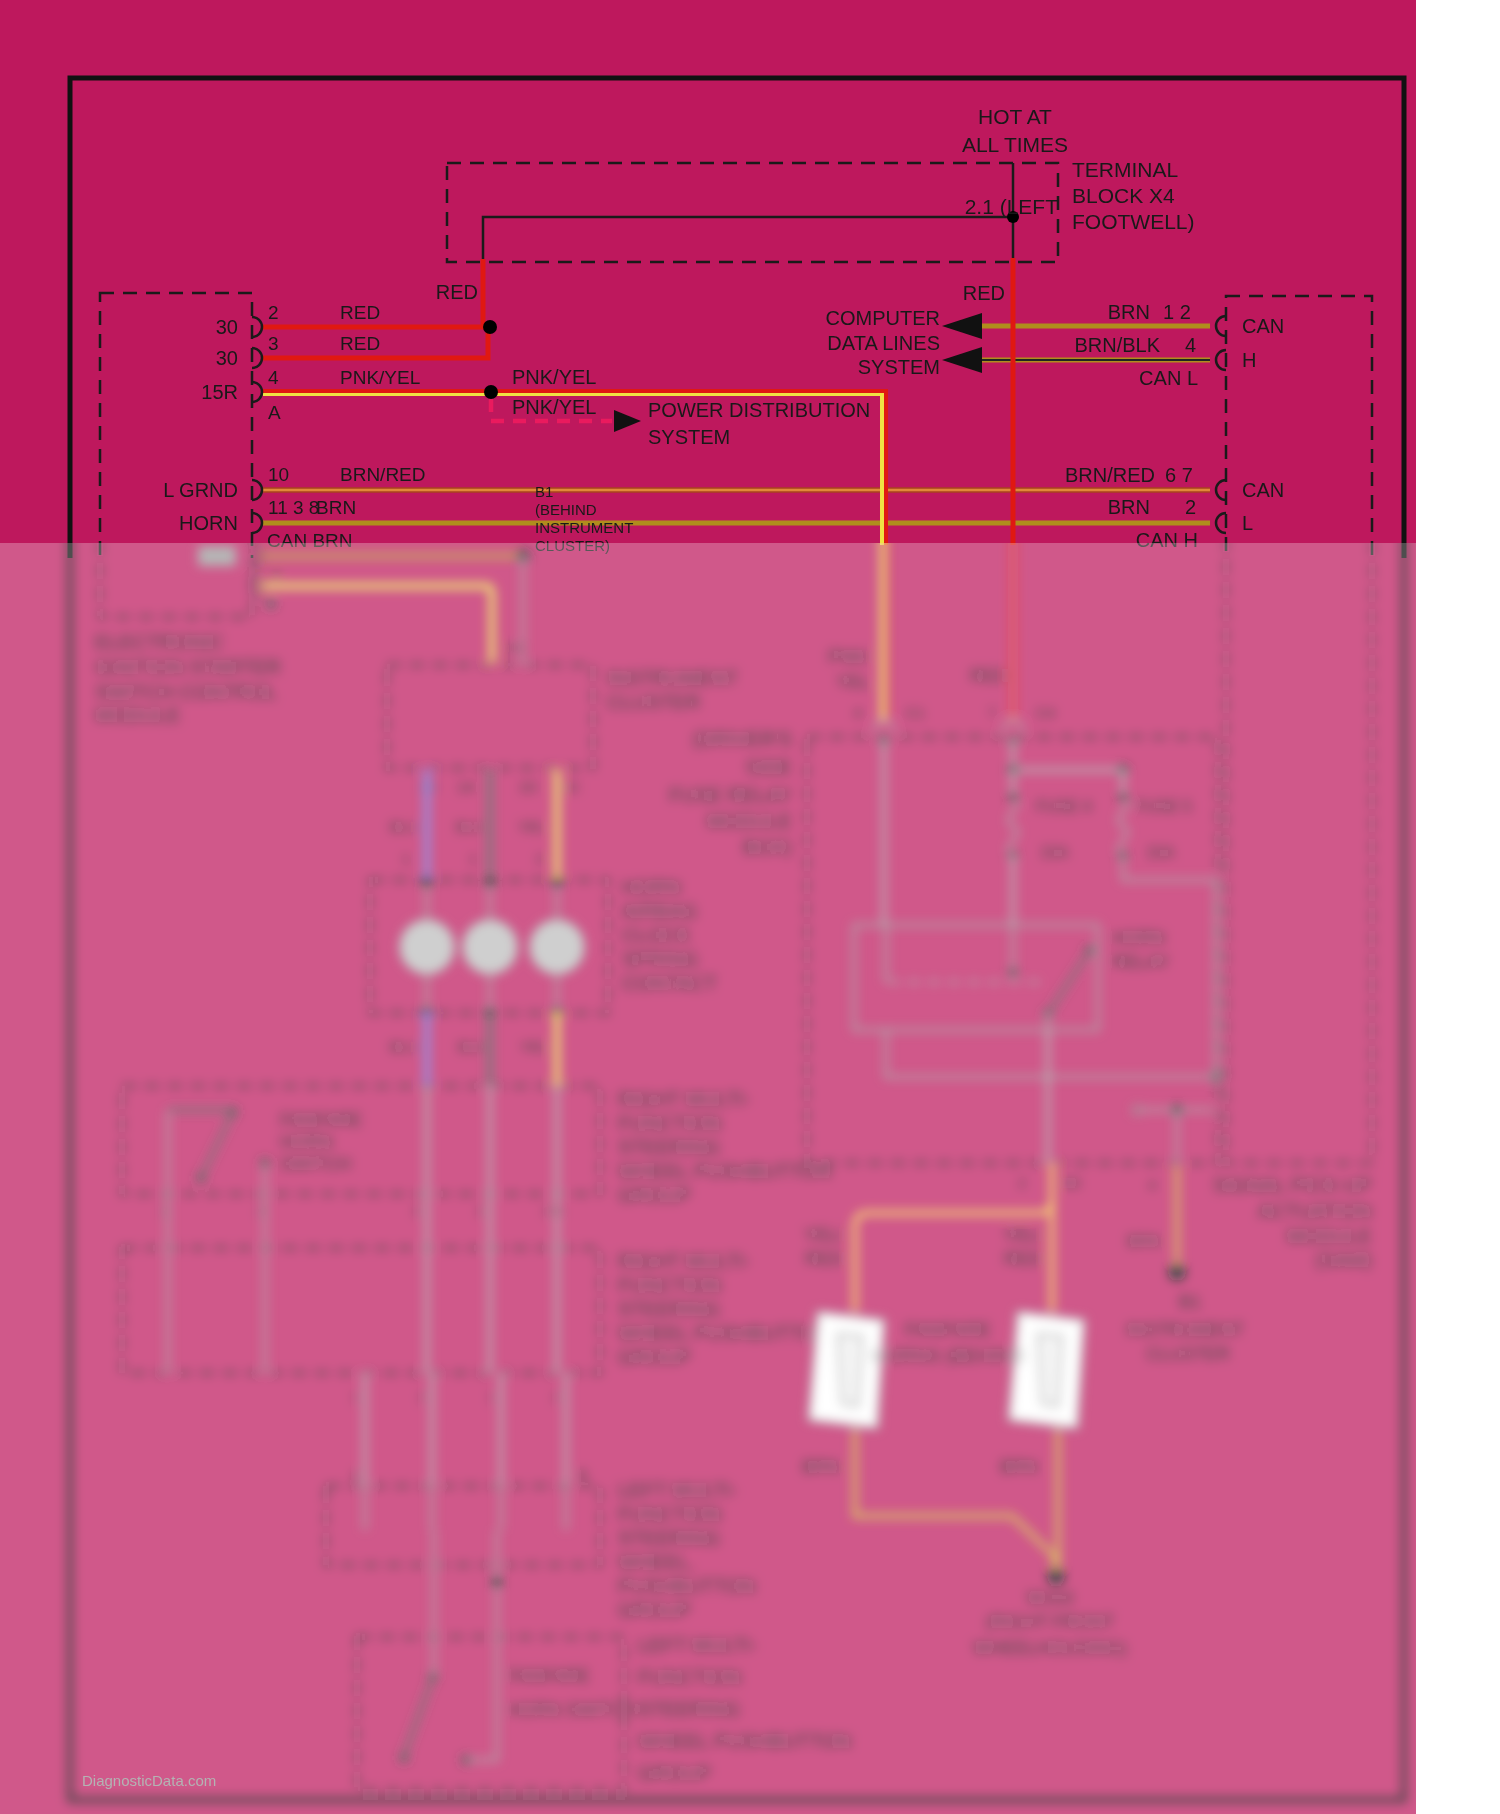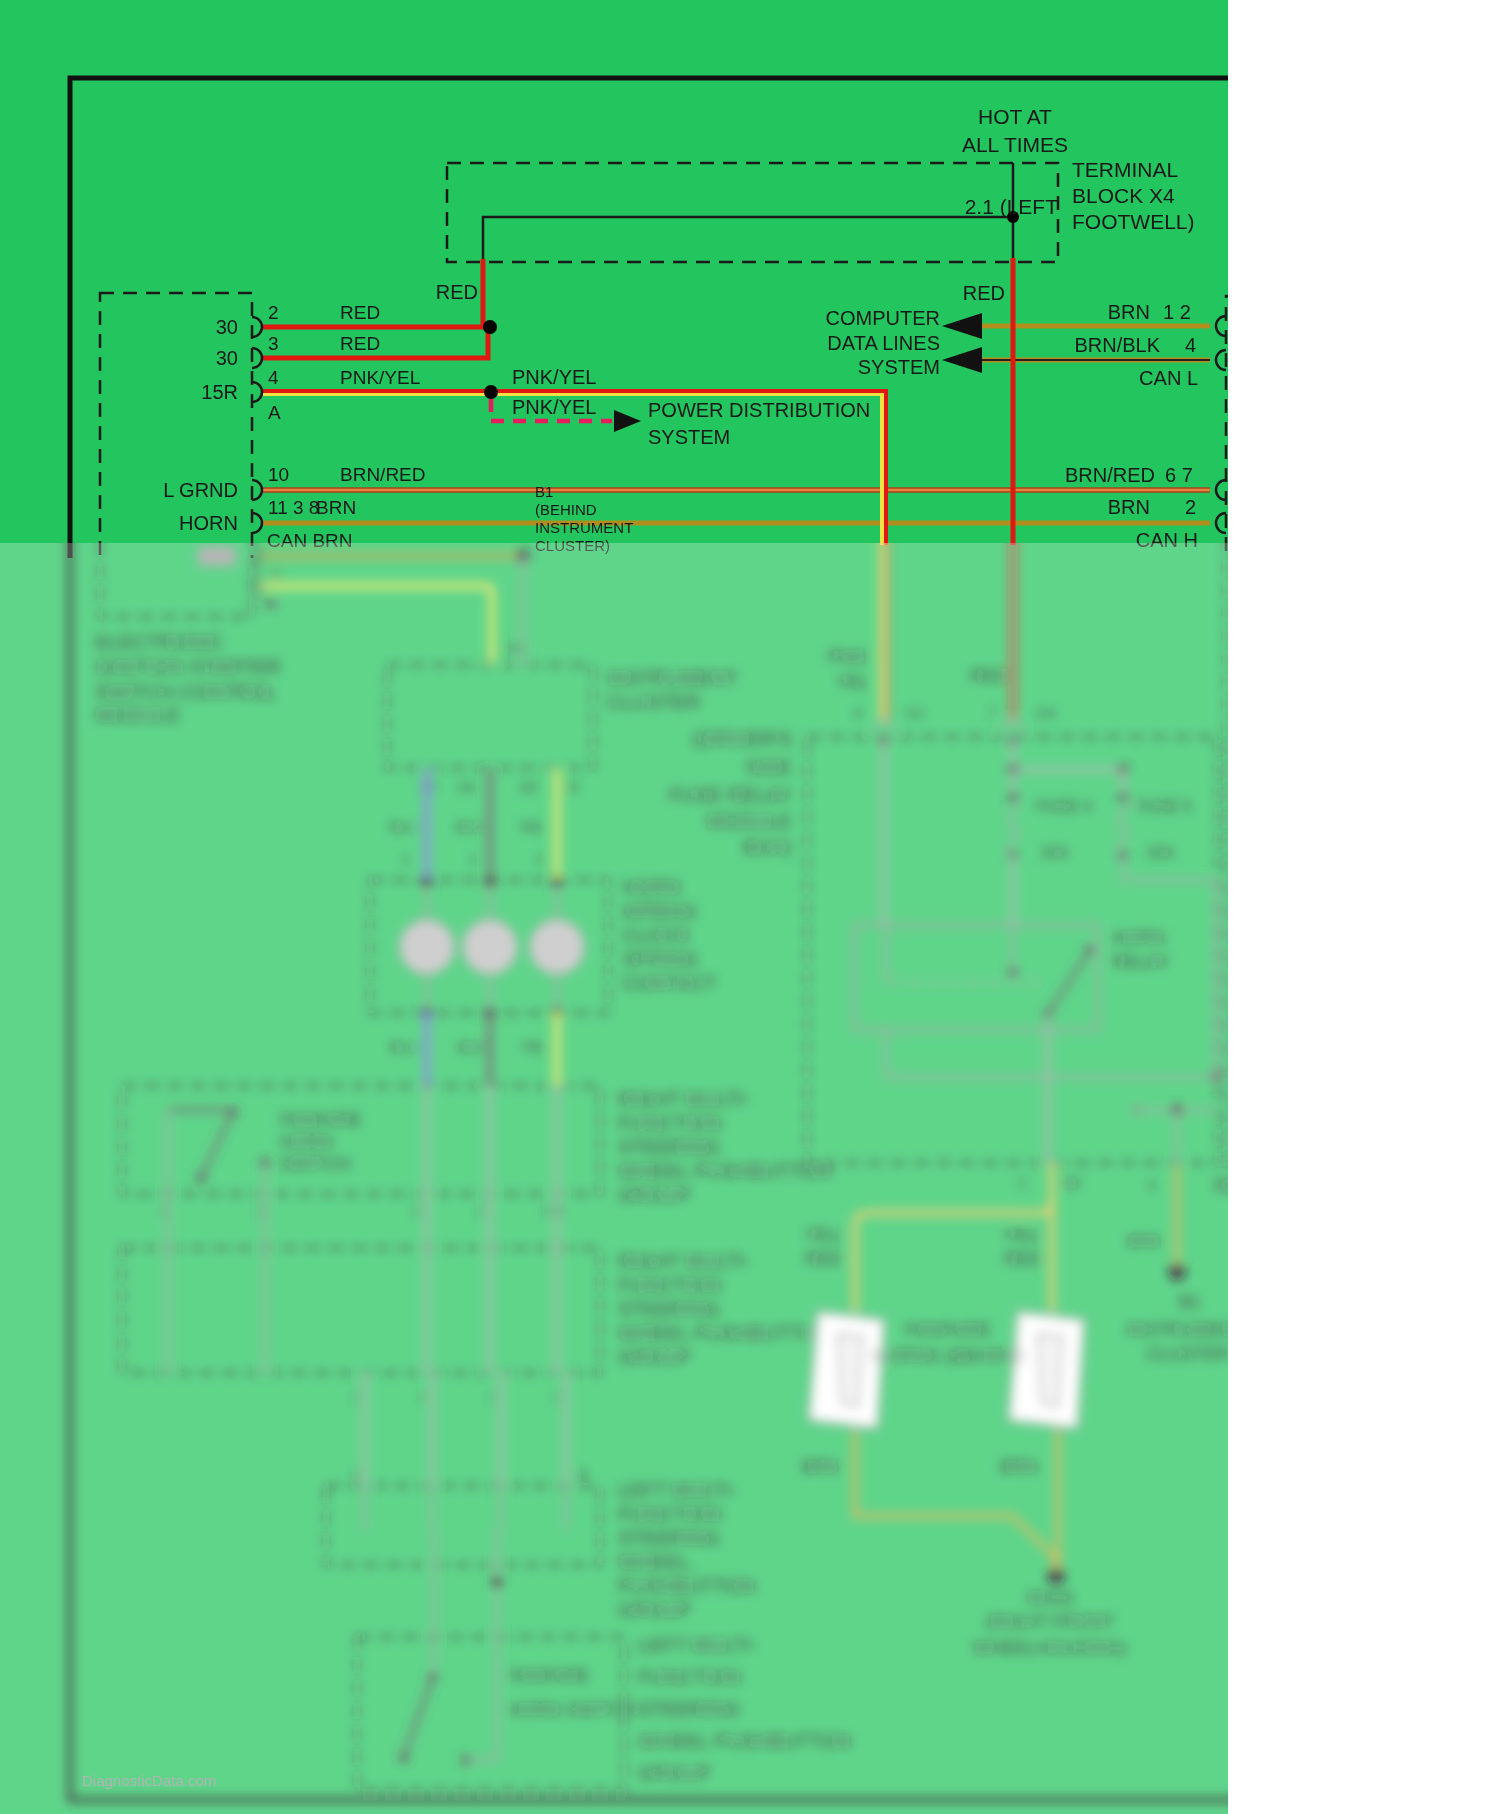--- a/index.html
+++ b/index.html
@@ -1,16 +1,16 @@
 <!DOCTYPE html>
 <html><head>
 <meta charset="utf-8">
 <style>
   html,body{margin:0;padding:0;background:#ffffff;}
-  .stage{position:relative;width:1228px;height:1814px;background:#22c55e;overflow:hidden;}
+  .stage{position:relative;width:1416px;height:1814px;background:#be185d;overflow:hidden;}
   svg{position:absolute;top:0;left:0;}
   text{font-family:"Liberation Sans","DejaVu Sans",sans-serif;fill:#191919;}
   .t21{font-size:21px;} .t20{font-size:20px;} .t19{font-size:19px;}
   .t18{font-size:18px;} .t16{font-size:16px;} .t15{font-size:15px;} .t14{font-size:14px;}
   .wm{font-size:15px;fill:#b3b3b3;}
   .dash{fill:none;stroke:#1a1a1a;stroke-width:2.5;stroke-dasharray:14 9;}
   .dashg{fill:none;stroke:#8f8f8f;stroke-width:2.5;stroke-dasharray:12 8;}
   .blk{fill:none;stroke:#1a1a1a;stroke-width:2.5;}
   .red{fill:none;stroke:#e01812;stroke-width:5;}
   .redv{fill:none;stroke:#e01812;stroke-width:4;}

